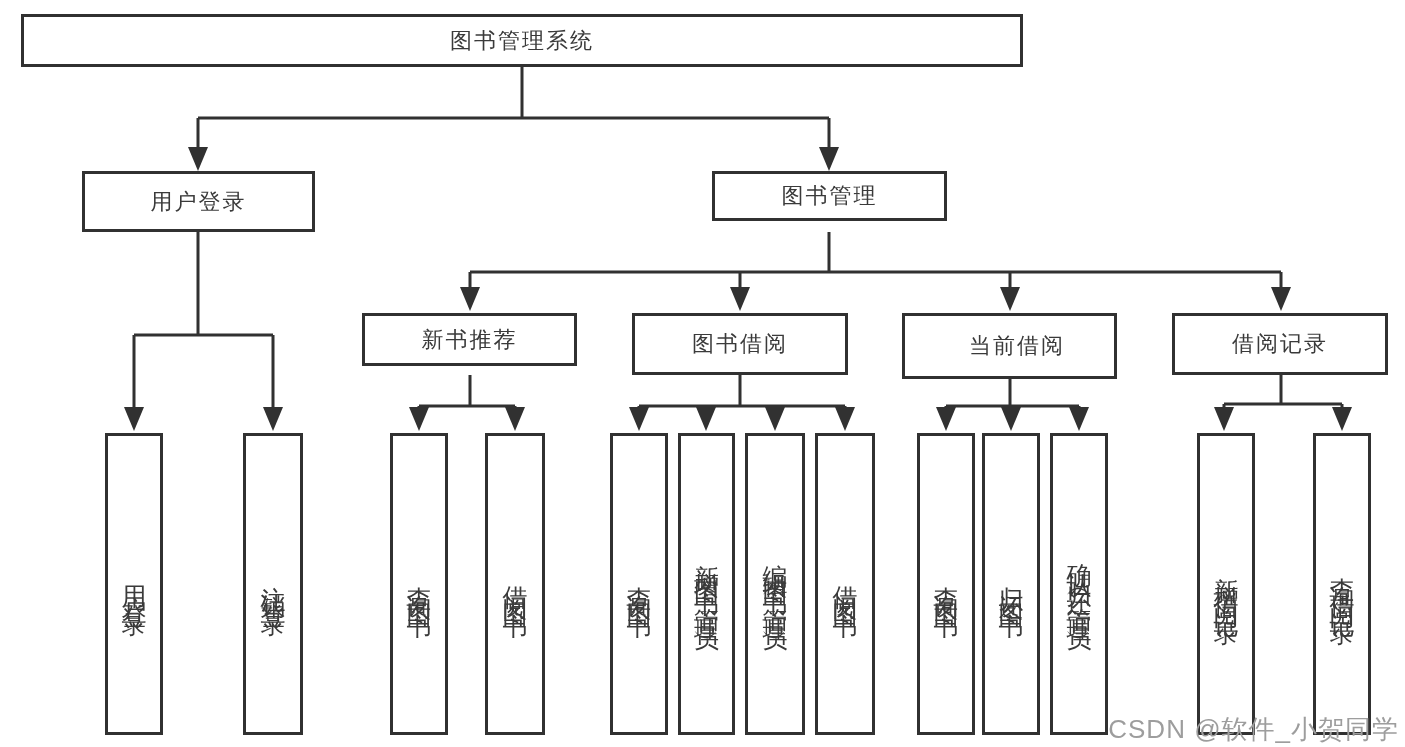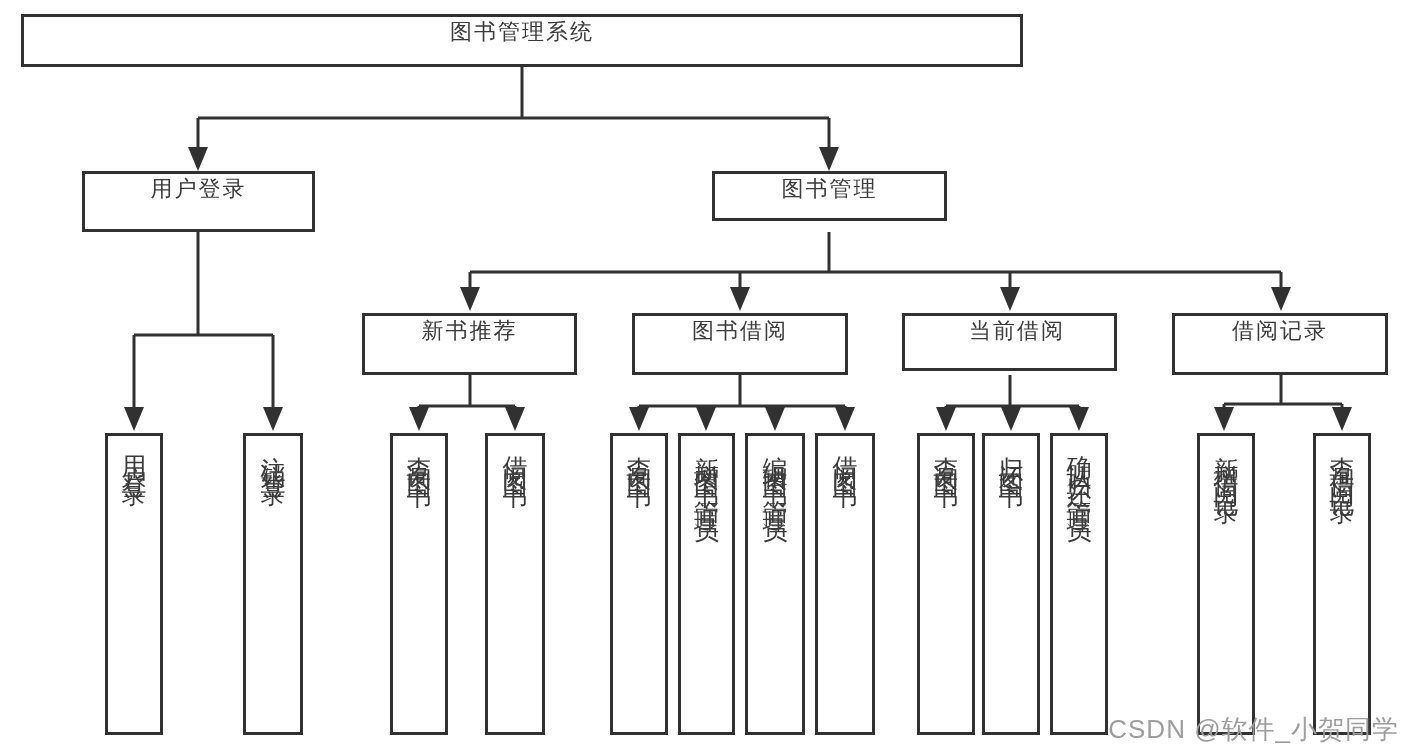--- a/index.html
+++ b/index.html
@@ -15,21 +15,21 @@
     position: absolute;
     left: 0; top: 0;
     width: 1405px; height: 747px;
   }
   .box {
     position: absolute;
     box-sizing: border-box;
     border: 3px solid #313131;
     background: #ffffff;
     display: flex;
-    align-items: flex-start;
+    align-items: center;
     justify-content: center;
     color: #3a3a3a;
   }
   .h-box {
     font-size: 22px;
     letter-spacing: 2px;
     white-space: nowrap;
   }
   .v-box span {
     writing-mode: vertical-rl;
@@ -98,27 +98,27 @@
     <span>图书管理系统</span>
   </div>
 
   <div class="box h-box" style="left:82px; top:171px; width:233px; height:61px;">
     <span>用户登录</span>
   </div>
   <div class="box h-box" style="left:712px; top:171px; width:235px; height:50px;">
     <span>图书管理</span>
   </div>
 
-  <div class="box h-box" style="left:362px; top:313px; width:215px; height:62px;">
+  <div class="box h-box" style="left:362px; top:313px; width:215px; height:53px;">
     <span>新书推荐</span>
   </div>
   <div class="box h-box" style="left:632px; top:313px; width:216px; height:62px;">
     <span>图书借阅</span>
   </div>
-  <div class="box h-box" style="left:902px; top:313px; width:215px; height:58px;padding-left:15px;">
+  <div class="box h-box" style="left:902px; top:313px; width:215px; height:66px;padding-left:15px;">
     <span>当前借阅</span>
   </div>
   <div class="box h-box" style="left:1172px; top:313px; width:216px; height:62px;">
     <span>借阅记录</span>
   </div>
 
   <div class="box v-box" style="left:105px; top:433px; width:58px; height:302px;">
     <span>用户登录</span>
   </div>
   <div class="box v-box" style="left:243px; top:433px; width:60px; height:302px;">

